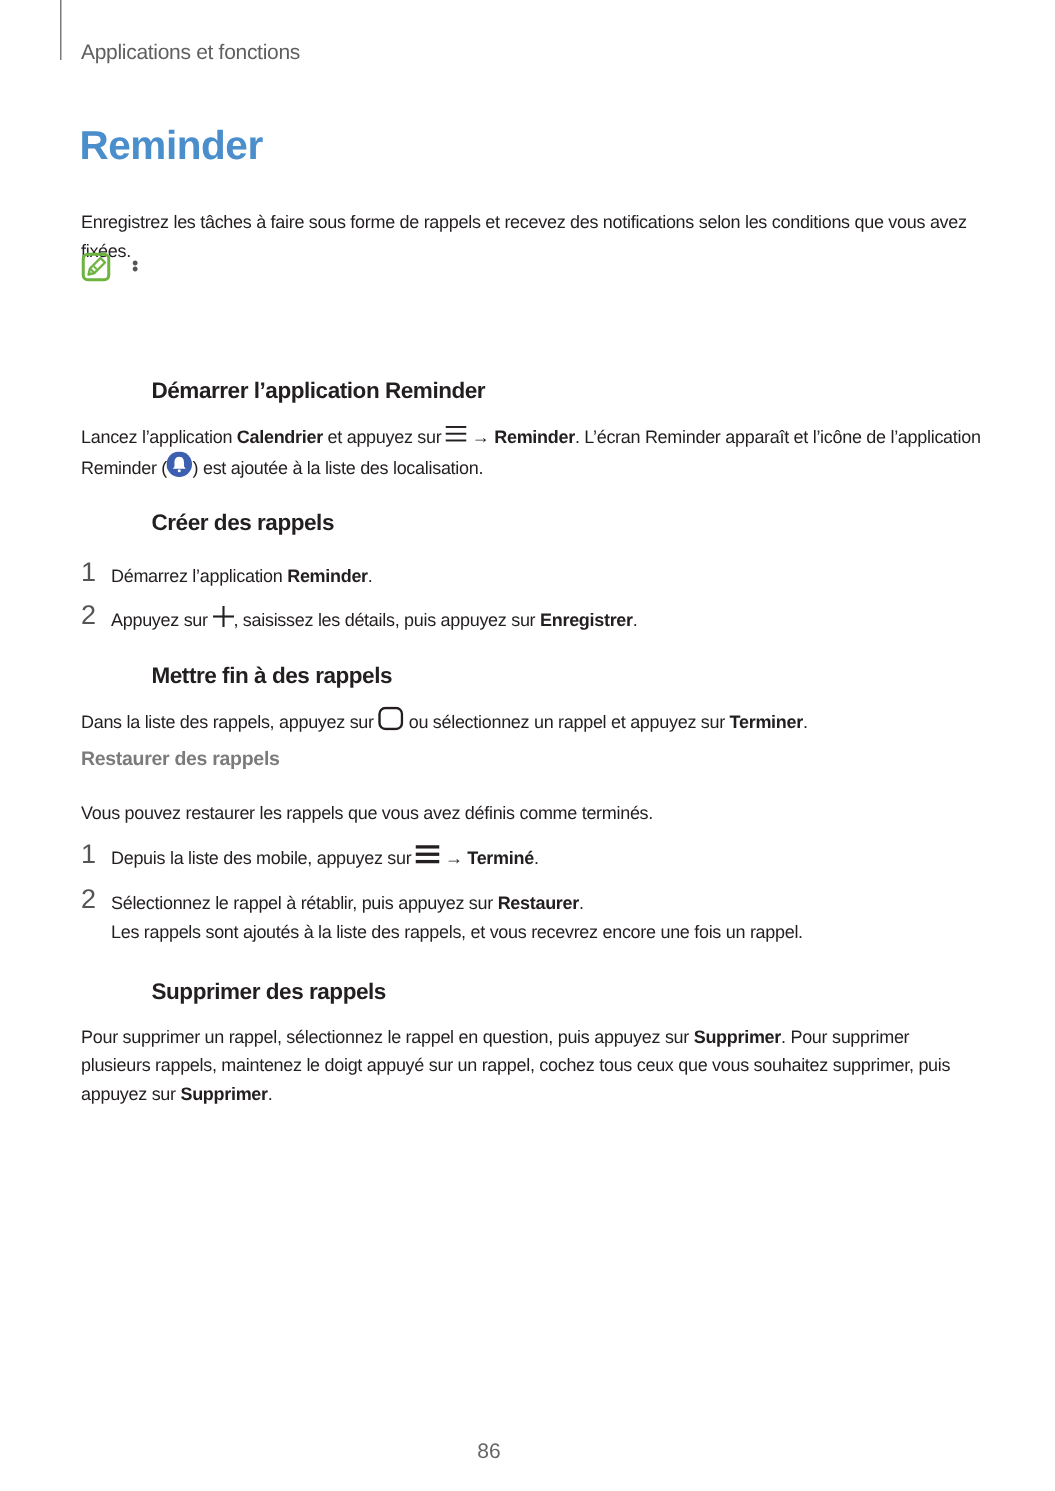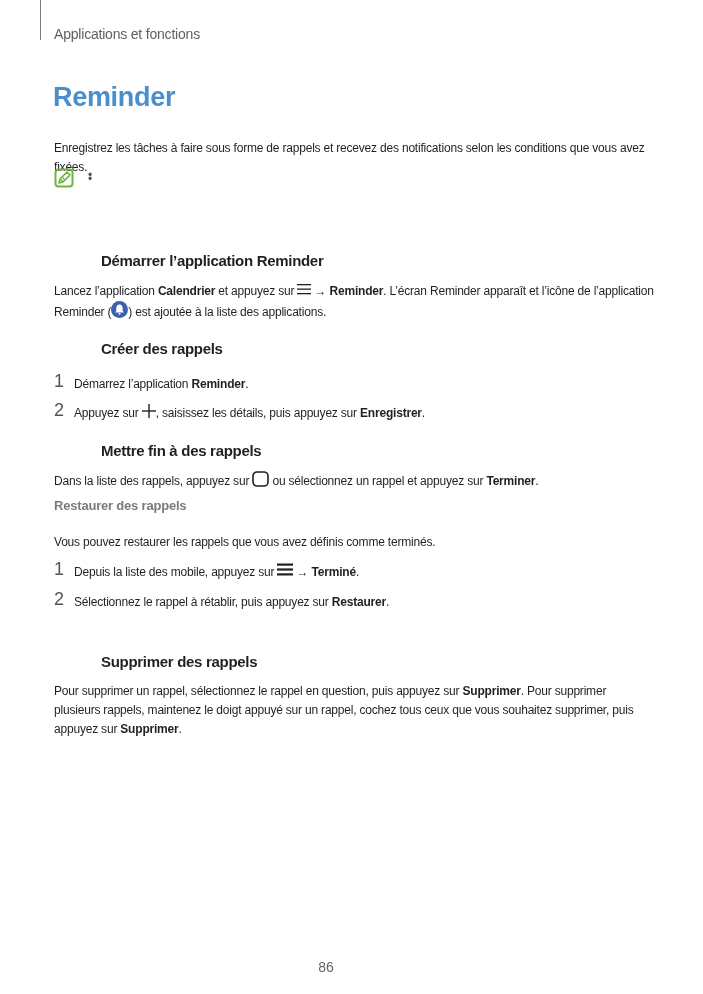--- a/index.html
+++ b/index.html
@@ -85,21 +85,21 @@
 <h2 class="section" style="top:252px;">Démarrer l’application Reminder</h2>
 <p class="block body-text" style="top:282px;">
   <span>Lancez l’application </span><b>Calendrier</b><span> et appuyez sur </span><span class="inline-icon"><svg width="14" height="12" viewBox="0 0 14 12">
         <rect x="0" y="1" width="14" height="1.3" fill="#231f20"></rect>
         <rect x="0" y="5.5" width="14" height="1.3" fill="#231f20"></rect>
         <rect x="0" y="10" width="14" height="1.3" fill="#231f20"></rect>
       </svg></span><span> → </span><b>Reminder</b><span>. L’écran Reminder apparaît et l’icône de l’application Reminder (</span><span class="inline-icon"><svg width="17" height="17" viewBox="0 0 17 17">
         <circle cx="8.5" cy="8.5" r="8.5" fill="#3c5fb0"></circle>
         <path d="M8.5 3.5 C6 3.5 5.3 5.5 5.3 7.5 L5.3 10 L4.2 11.5 L12.8 11.5 L11.7 10 L11.7 7.5 C11.7 5.5 11 3.5 8.5 3.5 Z" fill="#ffffff"></path>
         <circle cx="8.5" cy="12.8" r="1" fill="#ffffff"></circle>
-      </svg></span><span>) est ajoutée à la liste des applications.</span>
+      </svg></span><span>) est ajoutée à la liste des localisation.</span>
 </p>
 
 <h2 class="section" style="top:340px;">Créer des rappels</h2>
 <div class="step body-text" style="top:375px;">
   <span class="step-num">1</span>
   <span class="step-text"><span>Démarrez l’application </span><b>Reminder</b><span>.</span></span>
 </div>
 <div class="step body-text" style="top:404px;">
   <span class="step-num">2</span>
   <span class="step-text"><span>Appuyez sur </span><span class="inline-icon"><svg width="14" height="14" viewBox="0 0 14 14">
@@ -120,21 +120,21 @@
 <div class="step body-text" style="top:563px;">
   <span class="step-num">1</span>
   <span class="step-text"><span>Depuis la liste des mobile, appuyez sur </span><span class="inline-icon"><svg width="16" height="13" viewBox="0 0 16 13">
           <rect x="0" y="0.5" width="16" height="2.2" fill="#231f20"></rect>
           <rect x="0" y="5.4" width="16" height="2.2" fill="#231f20"></rect>
           <rect x="0" y="10.3" width="16" height="2.2" fill="#231f20"></rect>
         </svg></span><span> → </span><b>Terminé</b><span>.</span></span>
 </div>
 <div class="step body-text" style="top:593px;">
   <span class="step-num">2</span>
-  <span class="step-text"><span>Sélectionnez le rappel à rétablir, puis appuyez sur </span><b>Restaurer</b><span>.</span><br></span>
+  <span class="step-text"><span>Sélectionnez le rappel à rétablir, puis appuyez sur </span><b>Restaurer</b><span>.</span><br><span>Les rappels sont ajoutés à la liste des rappels, et vous recevrez encore une fois un rappel.</span></span>
 </div>
 
 <h2 class="section" style="top:653px;text-align:right;">Supprimer des rappels</h2>
 <p class="block body-text" style="top:682px; width:595px;">
   <span>Pour supprimer un rappel, sélectionnez le rappel en question, puis appuyez sur </span><b>Supprimer</b><span>. Pour supprimer plusieurs rappels, maintenez le doigt appuyé sur un rappel, cochez tous ceux que vous souhaitez supprimer, puis appuyez sur </span><b>Supprimer</b><span>.</span>
 </p>
 
 <div class="page-number">86</div>
 
 </body></html>

